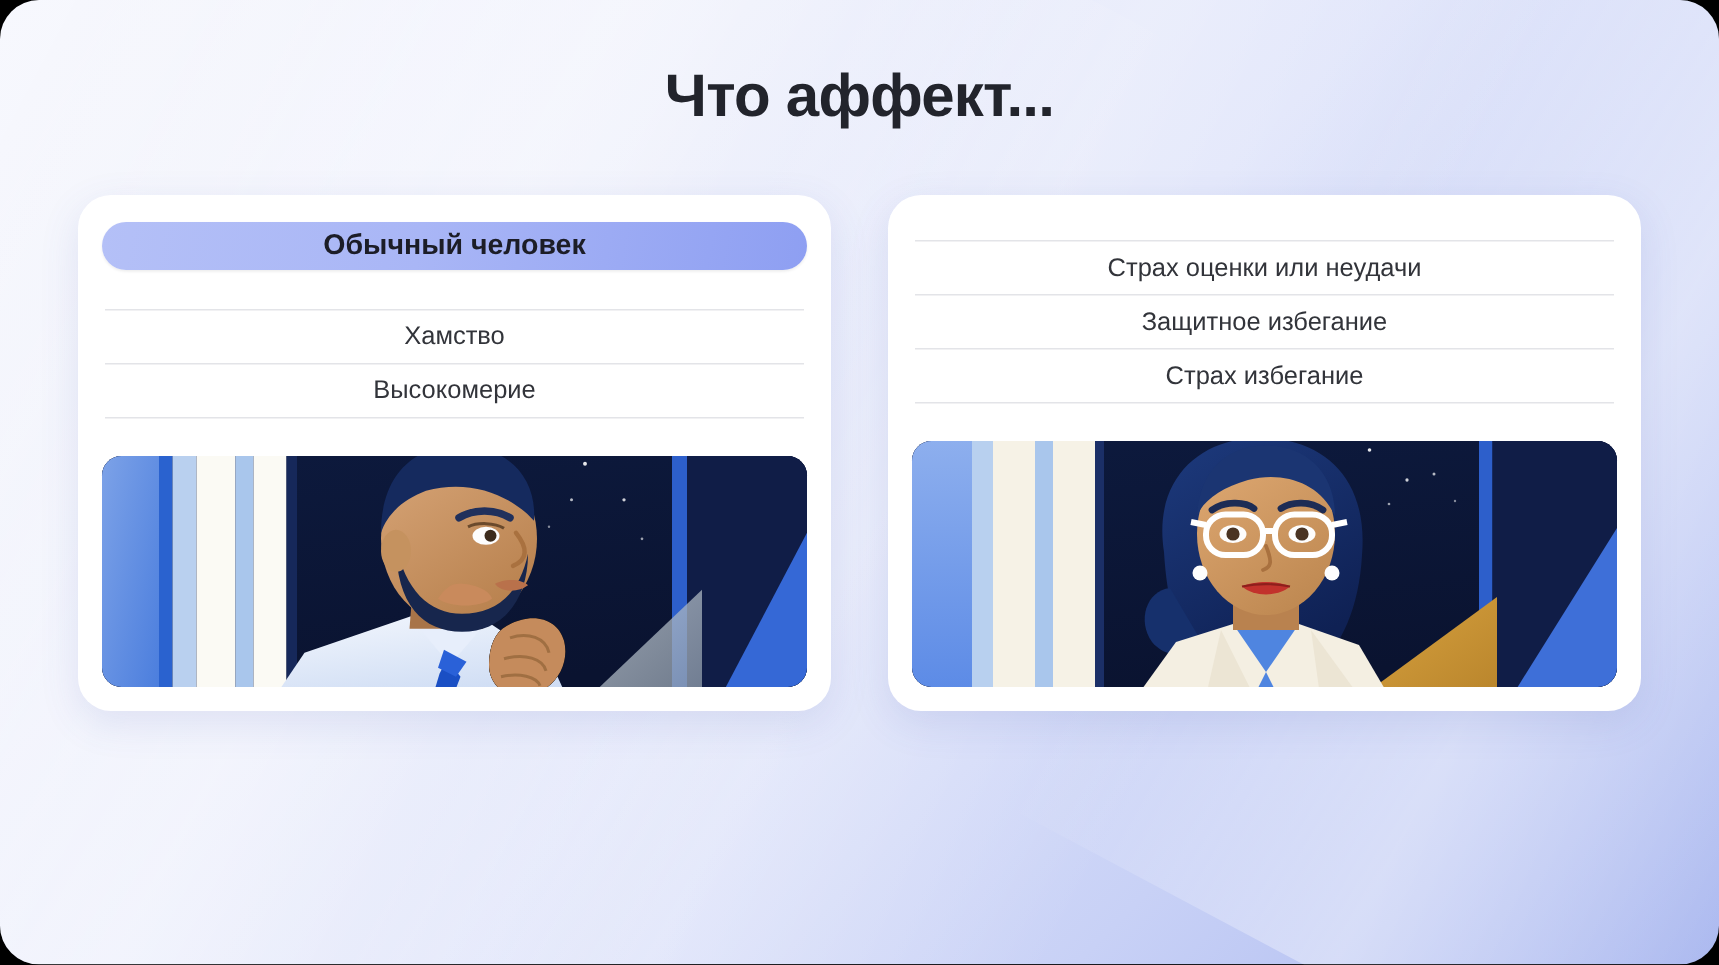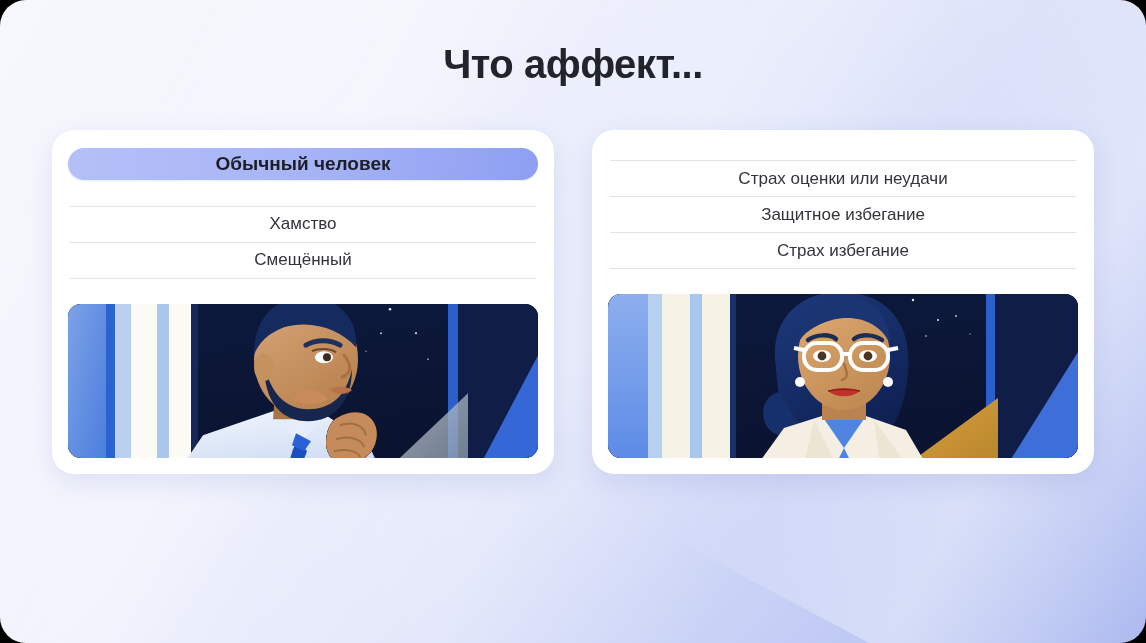--- a/index.html
+++ b/index.html
@@ -82,21 +82,21 @@
   <div class="page-title">Что аффект...</div>
 
   <div class="cards">
 
     <div class="card">
 
       <div class="pill pill-blue">Обычный человек</div>
 
       <div class="list">
         <div class="row">Хамство</div>
-        <div class="row">Смещённый</div>
+        <div class="row">Высокомерие</div>
       </div>
 
       <div class="photo">
         <svg viewBox="0 0 470 176" preserveAspectRatio="xMidYMid slice" aria-hidden="true">
           <defs>
             <linearGradient id="lsky" x1="0" y1="0" x2="0.3" y2="1">
               <stop offset="0" stop-color="#0d1a3e"></stop>
                 <stop offset="1" stop-color="#0a1330"></stop>
             </linearGradient>
             <linearGradient id="lblue" x1="0" y1="0" x2="1" y2="1">

